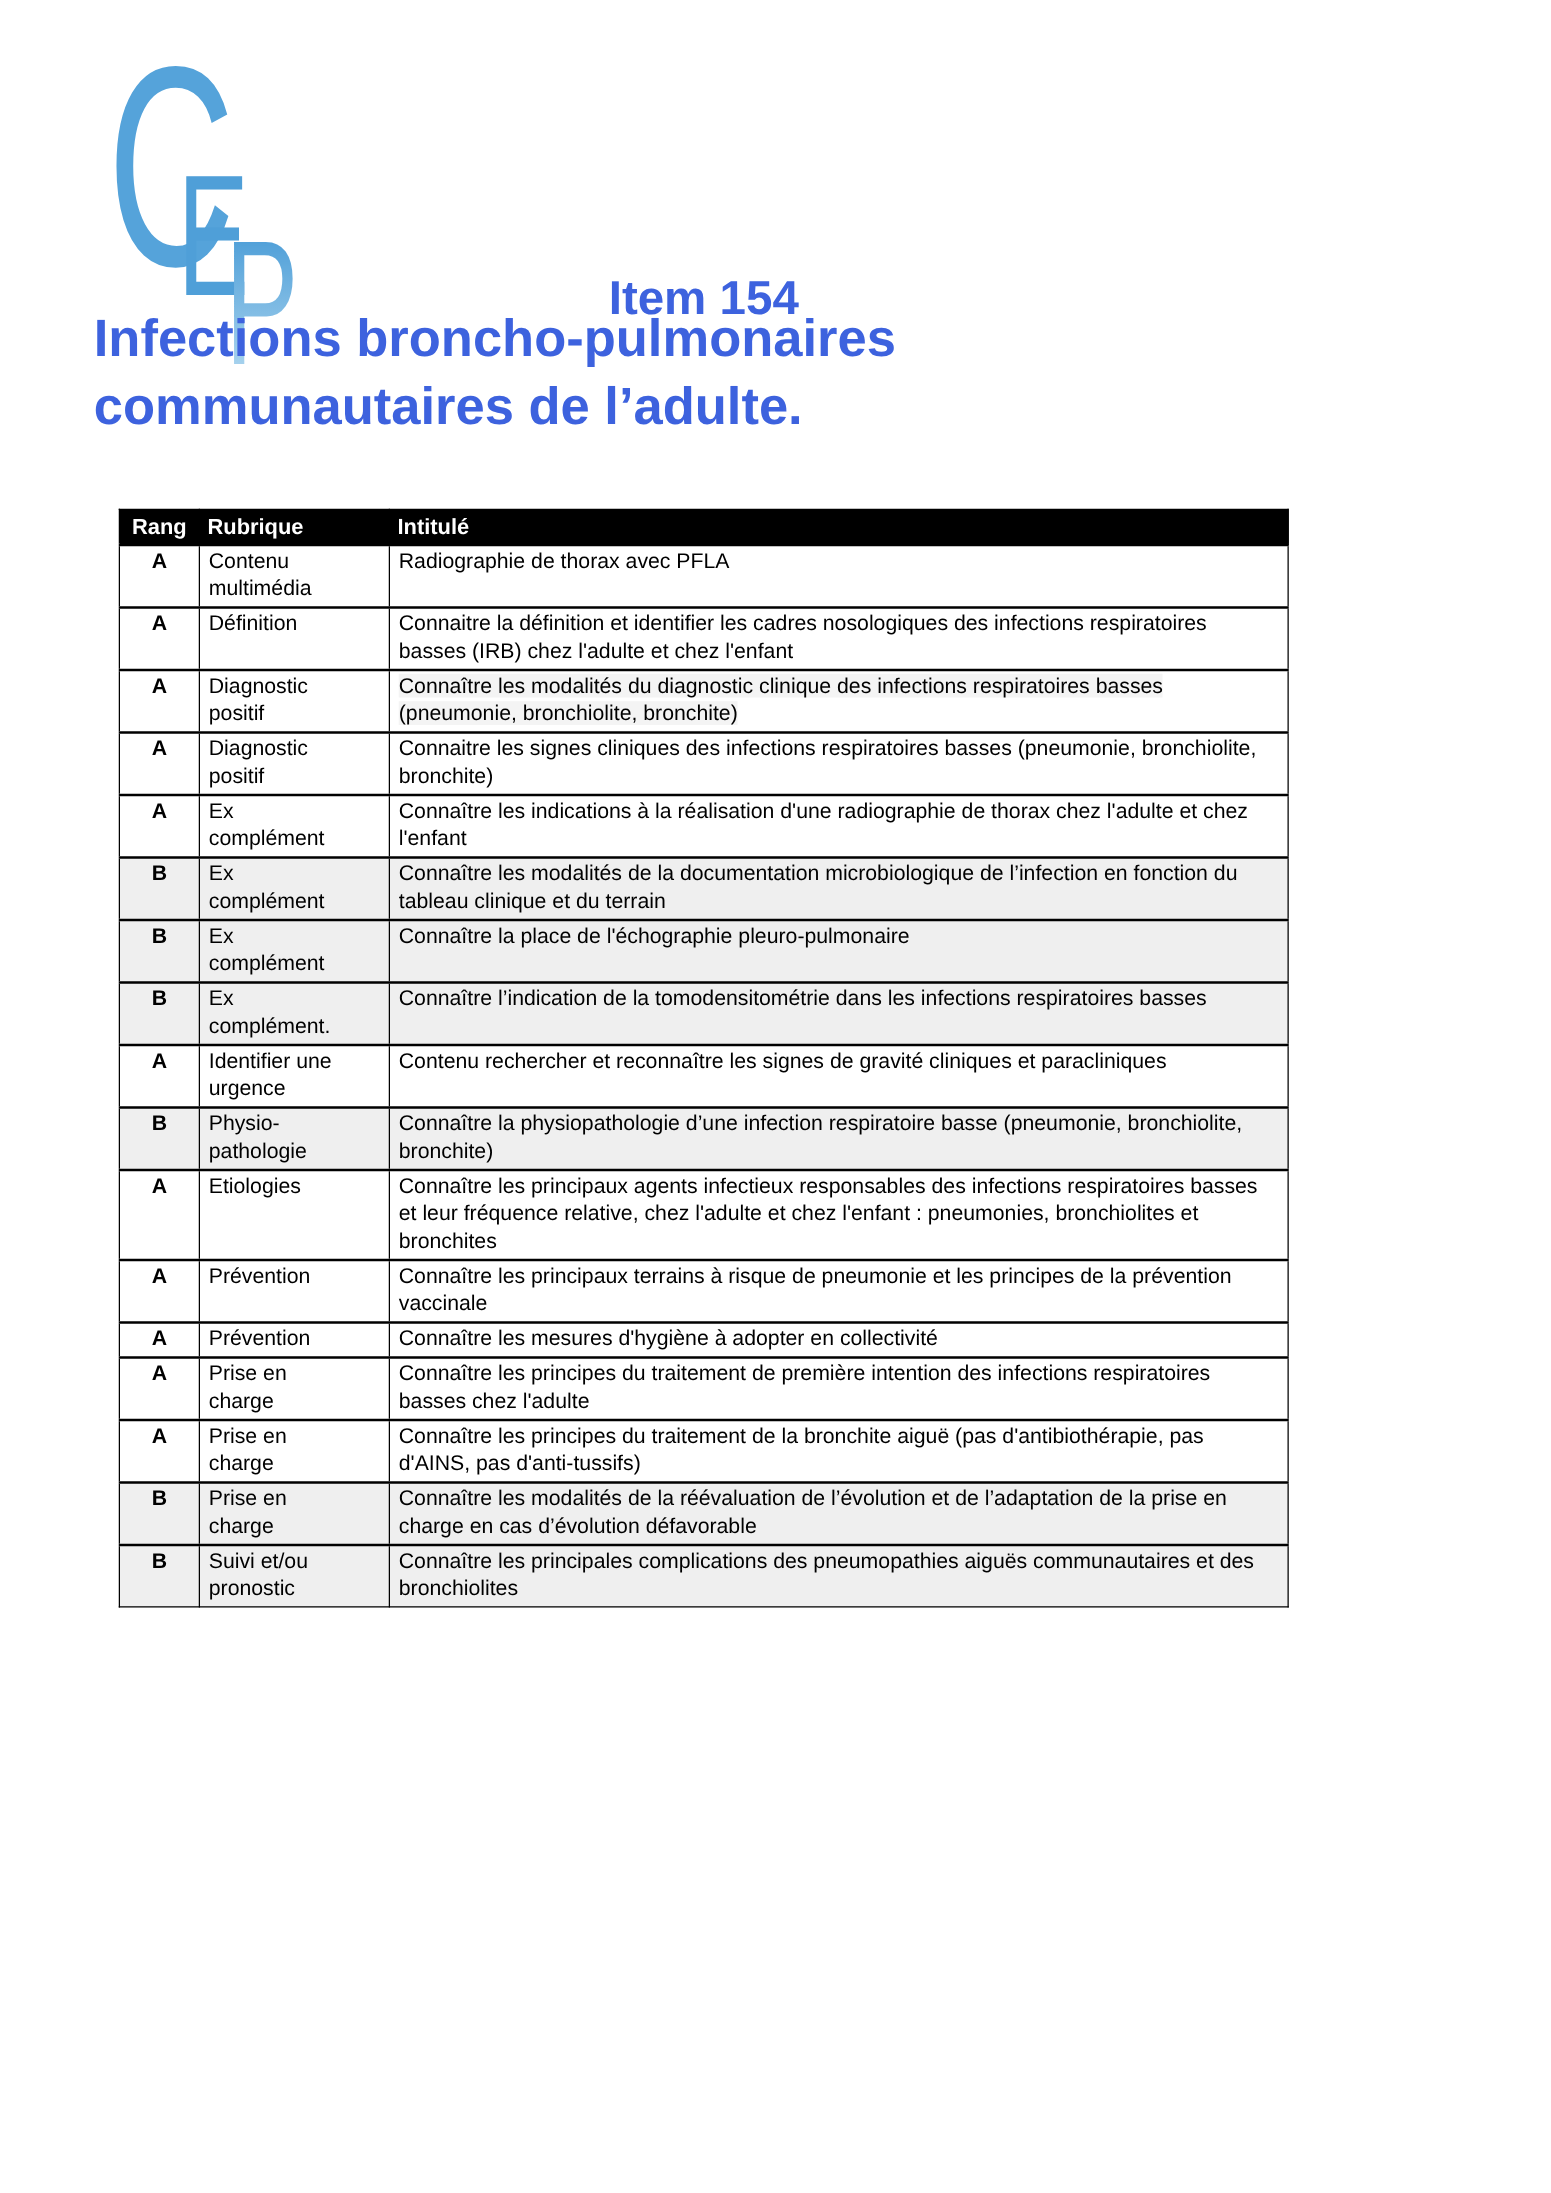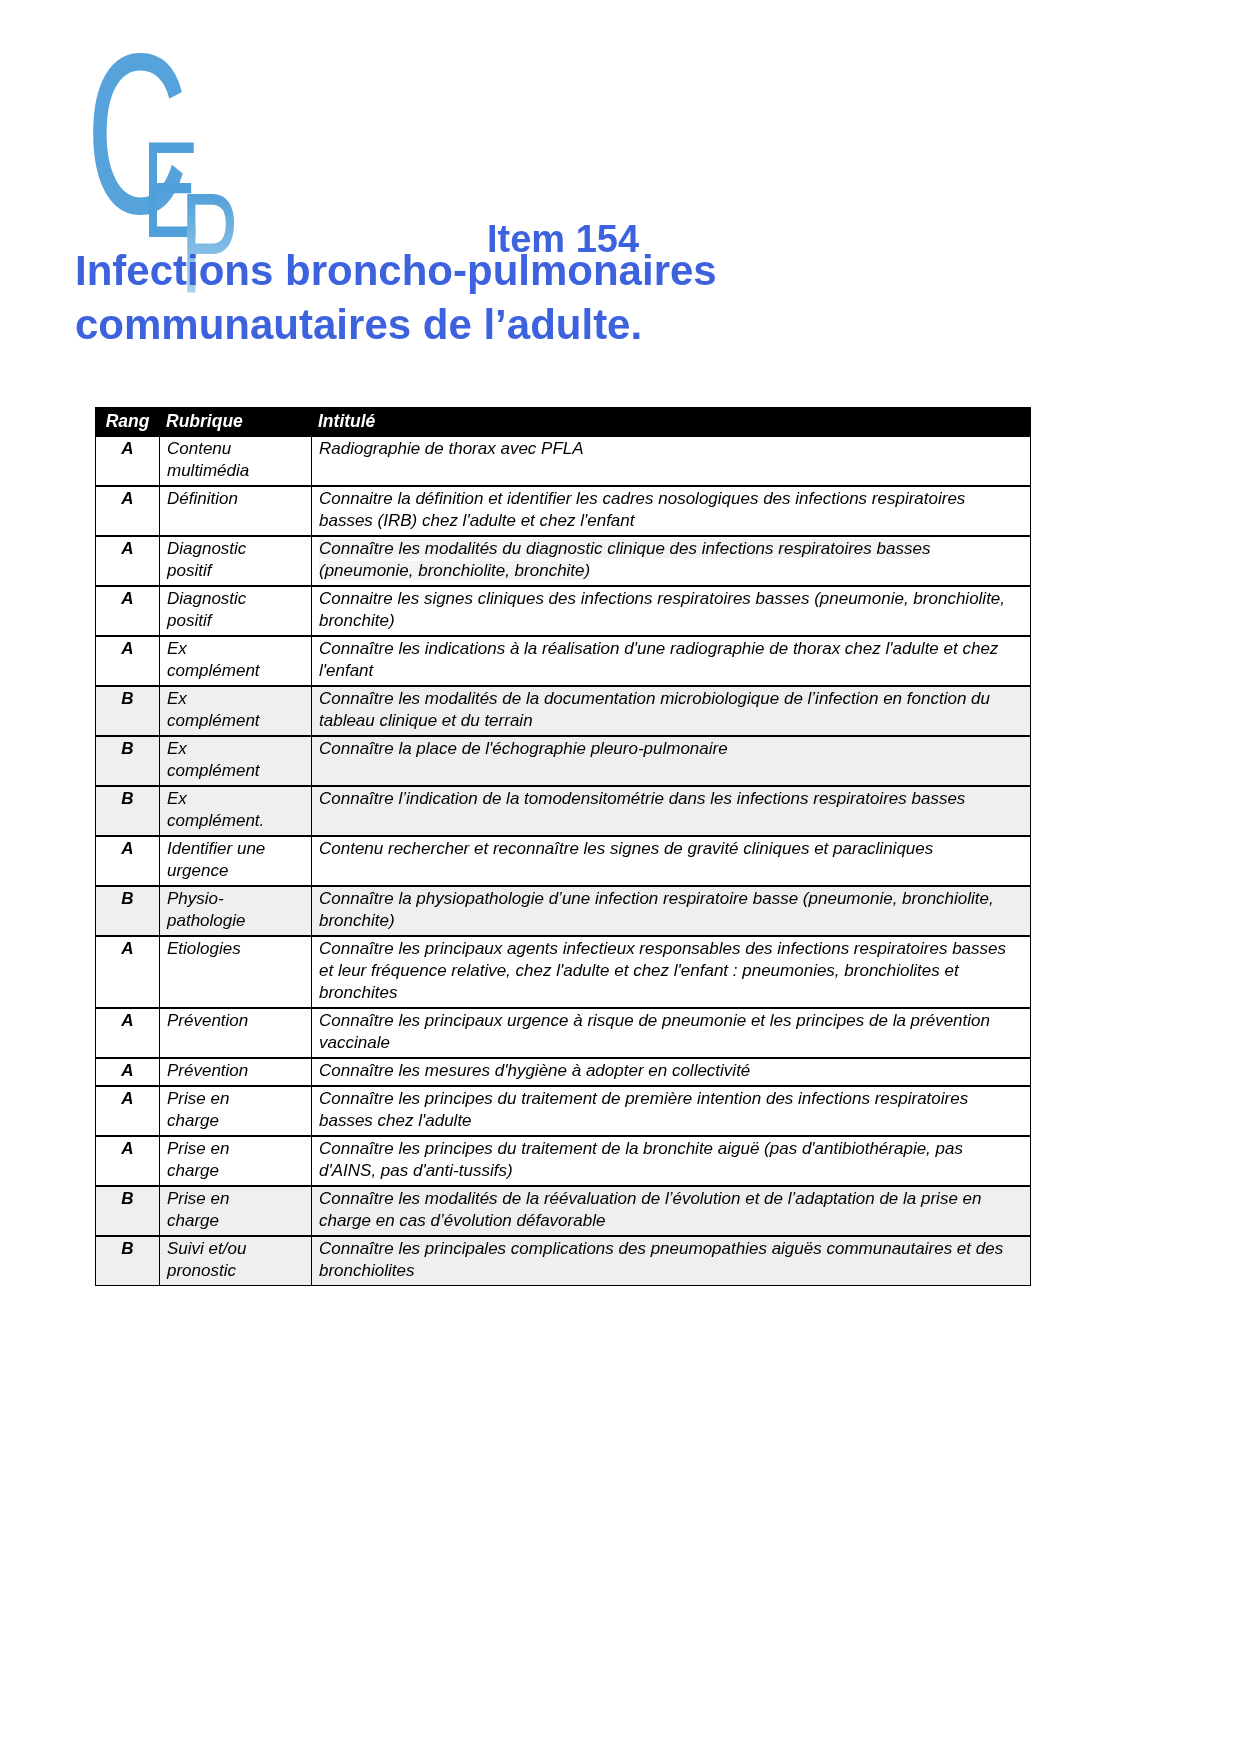--- a/index.html
+++ b/index.html
@@ -41,21 +41,21 @@
     font-size: 38px; font-weight: bold; color: #3d62de; margin-top: 28px;
   }
   .main-title {
     position: absolute; left: 75px; top: 244px; width: 980px;
     text-align: left;
     font-size: 42px; font-weight: bold; color: #3d62de;
     line-height: 54px;
   }
 
   
-  .obj-table-wrap { position: absolute; left: 95px; top: 407px; width: 936px; font-style: italic; }
+  .obj-table-wrap { position: absolute; left: 95px; top: 407px; width: 936px; }
   table.obj {
     border-collapse: collapse;
     width: 100%;
     table-layout: fixed;
     font-size: 17px;
     line-height: 22px;
   }
   table.obj col.c-rang { width: 64px; }
   table.obj col.c-rubrique { width: 152px; }
   table.obj thead th {
@@ -173,21 +173,21 @@
             <td class="intitule">Connaître la physiopathologie d’une infection respiratoire basse (pneumonie, bronchiolite, bronchite)</td>
           </tr>
           <tr>
             <td class="rang">A</td>
             <td class="rubrique">Etiologies</td>
             <td class="intitule">Connaître les principaux agents infectieux responsables des infections respiratoires basses et leur fréquence relative, chez l'adulte et chez l'enfant : pneumonies, bronchiolites et bronchites</td>
           </tr>
           <tr>
             <td class="rang">A</td>
             <td class="rubrique">Prévention</td>
-            <td class="intitule">Connaître les principaux urgence à risque de pneumonie et les principes de la prévention vaccinale</td>
+            <td class="intitule">Connaître les principaux terrains à risque de pneumonie et les principes de la prévention vaccinale</td>
           </tr>
           <tr>
             <td class="rang">A</td>
             <td class="rubrique">Prévention</td>
             <td class="intitule">Connaître les mesures d'hygiène à adopter en collectivité</td>
           </tr>
           <tr>
             <td class="rang">A</td>
             <td class="rubrique">Prise en
 charge</td>

